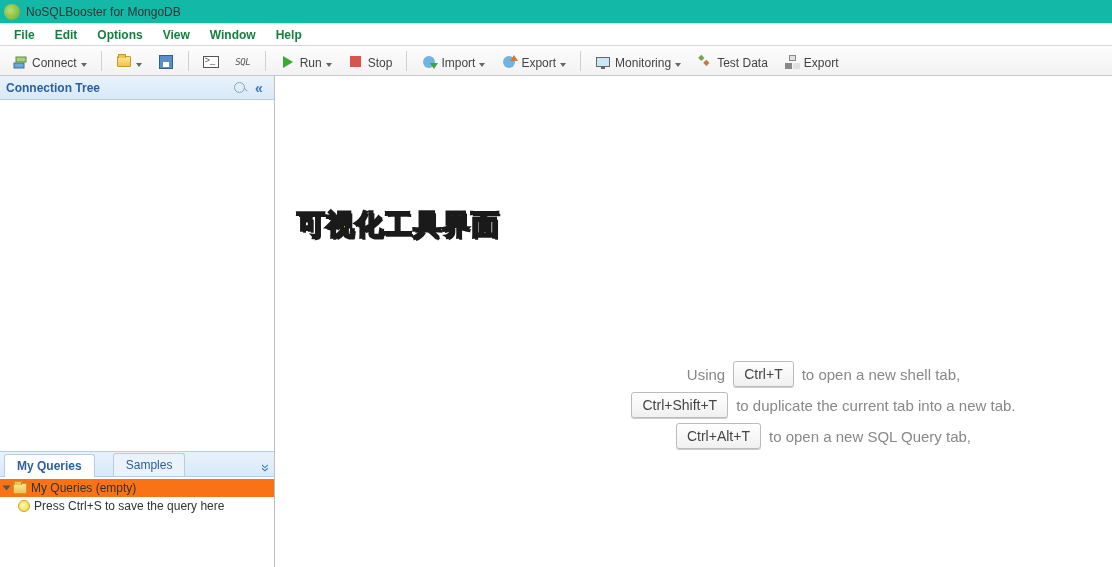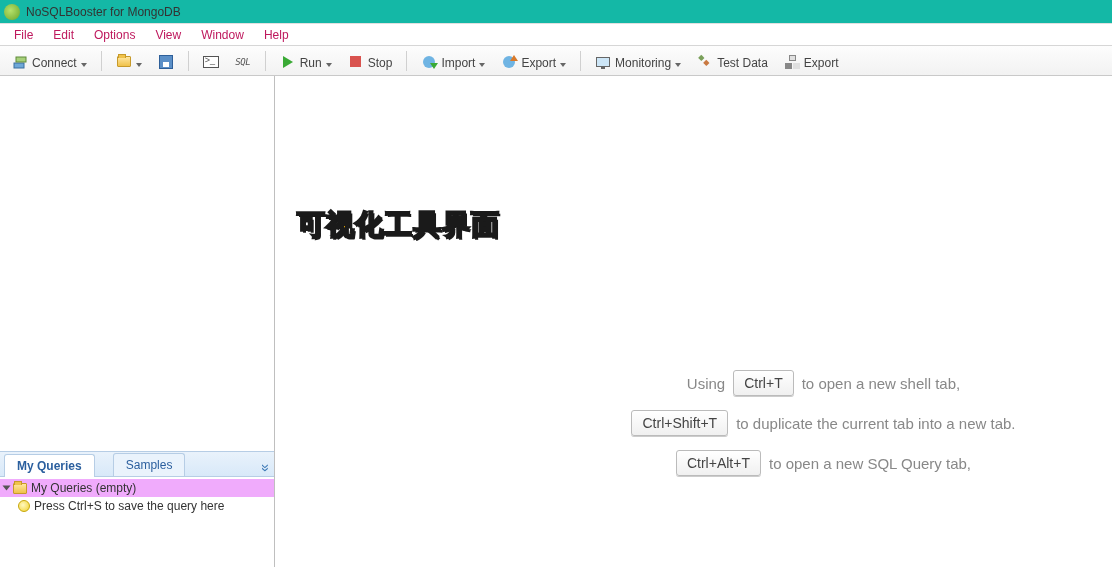--- a/index.html
+++ b/index.html
@@ -4,21 +4,21 @@
 <style>
 * { box-sizing: border-box; margin: 0; padding: 0; font-family: "Segoe UI", Tahoma, sans-serif; }
 body { width: 1112px; height: 567px; overflow: hidden; background: #fff; font-size: 12px; color: #333; }
 
 
 .titlebar { height: 24px; background: #14b8a6; display: flex; align-items: center; padding: 0 4px; font-size: 12px; border-bottom: 1px solid #e0e0e0; }
 .titlebar .app-icon { width: 16px; height: 16px; background: radial-gradient(circle at 40% 40%, #b6e26b, #6aa52a); border-radius: 50%; margin-right: 6px; }
 
 
 .menubar { height: 22px; background: #fff; display: flex; align-items: center; padding: 0 4px; border-bottom: 1px solid #d6d6d6; }
-.menubar .menu-item { padding: 2px 10px; font-size: 12px; color: #be185d; cursor: default; }
+.menubar .menu-item { padding: 2px 10px; font-size: 12px; color: #15803d; cursor: default; font-weight: bold; }
 
 
 .toolbar { height: 30px; display: flex; align-items: center; padding: 0 4px; border-bottom: 1px solid #c9c9c9; background: linear-gradient(#fdfdfd, #f2f2f2); }
 .tb-btn { display: flex; align-items: flex-end; padding: 2px 6px; margin: 0 1px; font-size: 12px; color: #444; cursor: default; border: 1px solid transparent; border-radius: 2px; height: 24px; }
 .tb-btn .icon { width: 16px; height: 16px; display: inline-flex; align-items: center; justify-content: center; }
 .tb-btn .lbl { margin-left: 4px; }
 .tb-btn .caret { margin-left: 4px; }
 .caret::after { content: ""; display: inline-block; border-top: 4px solid #666; border-left: 3px solid transparent; border-right: 3px solid transparent; }
 .tb-sep { width: 1px; height: 20px; background: #d0d0d0; margin: 0 6px; }
 
@@ -64,31 +64,31 @@
 
 .tree-body { flex:1; background:#fff; overflow:auto; }
 
 .tabstrip { height: 26px; display:flex; align-items:flex-end; background: linear-gradient(#e9f2fb,#d8e9f9); border-top:1px solid #b6cde5; border-bottom:1px solid #b6cde5; padding: 0 4px; }
 .tab { padding: 4px 12px; font-size:12px; color:#2b5f9e; border:1px solid #b6cde5; border-bottom:none; border-radius: 3px 3px 0 0; background:#eaf3fc; margin-right:18px; cursor:default; }
 .tab.active { background:#fff; font-weight:bold; position:relative; top:1px; }
 .tabstrip .spacer { flex:1; }
 
 .queries-body { flex: 0 0 auto; background:#fff; padding:2px 0; height: 90px; border-top: none; }
 .q-row { display:flex; align-items:center; padding:2px 4px; font-size:12px; color:#333; }
-.q-row.sel { background: #f0abfc; }
+.q-row.sel { background: #f97316; }
 .q-row .indent { width:14px; display:inline-block; }
 .q-row .icon { margin-right:4px; display:inline-flex; }
 
 
 .content { flex:1; background:#fff; position:relative; overflow:hidden; }
 
 .overlay-text { position:absolute; left:22px; top:130px; font-size:28px; font-weight:900; color:#f5b301; -webkit-text-stroke: 2px #1a1a1a; text-shadow: 2px 2px 0 #1a1a1a; font-family: "Microsoft YaHei","SimHei",sans-serif; letter-spacing:1px; }
 
 .hints { position:absolute; left: 280px; top: 280px; right: 20px; color:#888; font-size:15px; }
-.hint-row { display:flex; align-items:center; justify-content:center; margin: 14px 0; gap: 8px; }
+.hint-row { display:flex; align-items:center; justify-content:center; margin: 5px 0; gap: 8px; }
 .hint-row .pre { }
 .kbd { display:inline-block; border:1px solid #bbb; border-radius:3px; background: linear-gradient(#fff,#f0f0f0); padding:4px 10px; color:#444; font-size:14px; box-shadow: 0 1px 0 #ccc; }
 </style>
 </head>
 <body>
 
 <div class="titlebar">
   <span class="app-icon"></span>
   <span>NoSQLBooster for MongoDB</span>
 </div>
@@ -180,20 +180,26 @@
   <div class="tb-btn">
     <span class="icon">
         <span class="ic-schema"></span>
       </span>
     <span class="lbl">Export</span>
   </div>
 </div>
 
 <div class="main">
   <div class="sidebar">
+    <div class="panel-header">
+      <span>Connection Tree</span>
+      <span class="spacer"></span>
+      <span class="hdr-btn ic-search"></span>
+      <span class="hdr-btn ic-collapse"></span>
+    </div>
     <div class="tree-body"></div>
 
     <div class="tabstrip">
       <div class="tab active">My Queries</div>
       <div class="tab">Samples</div>
       <span class="spacer"></span>
       <span class="hdr-btn ic-expand"></span>
     </div>
     <div class="queries-body">
       <div class="q-row sel">

